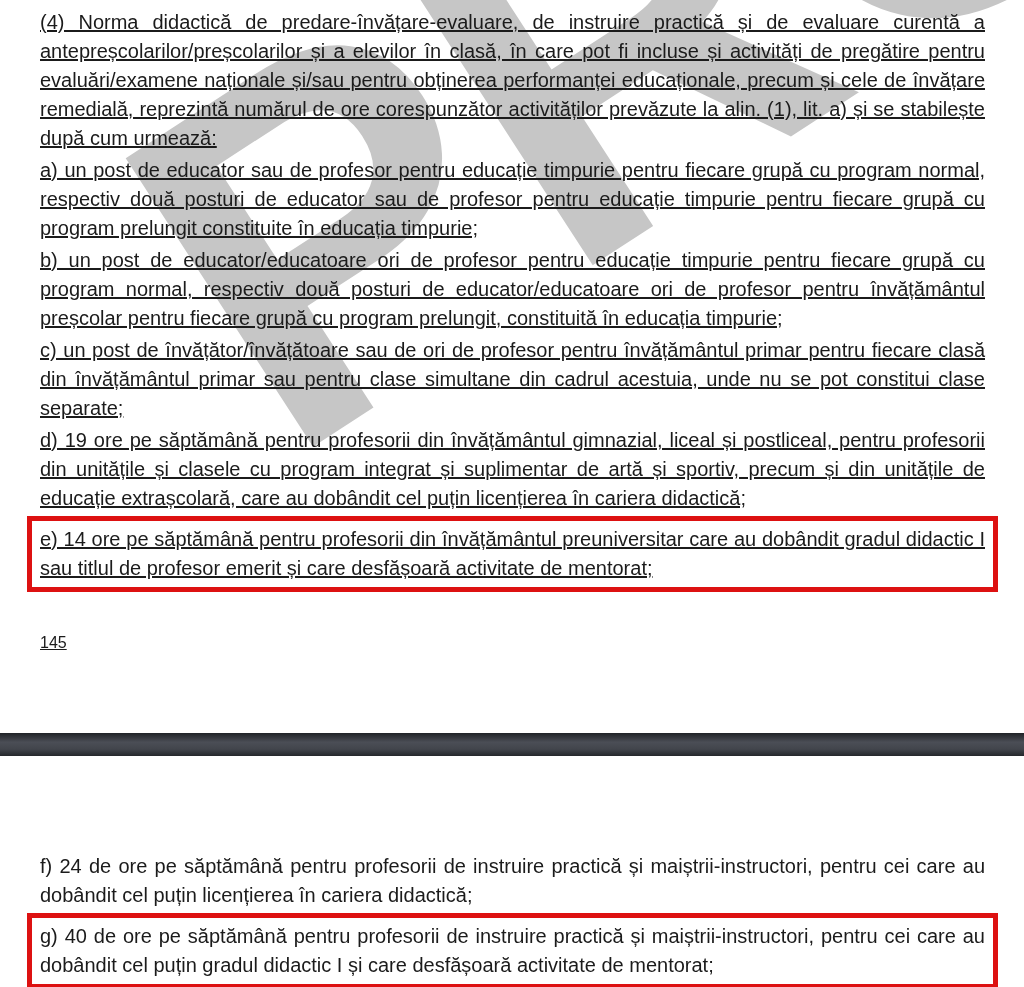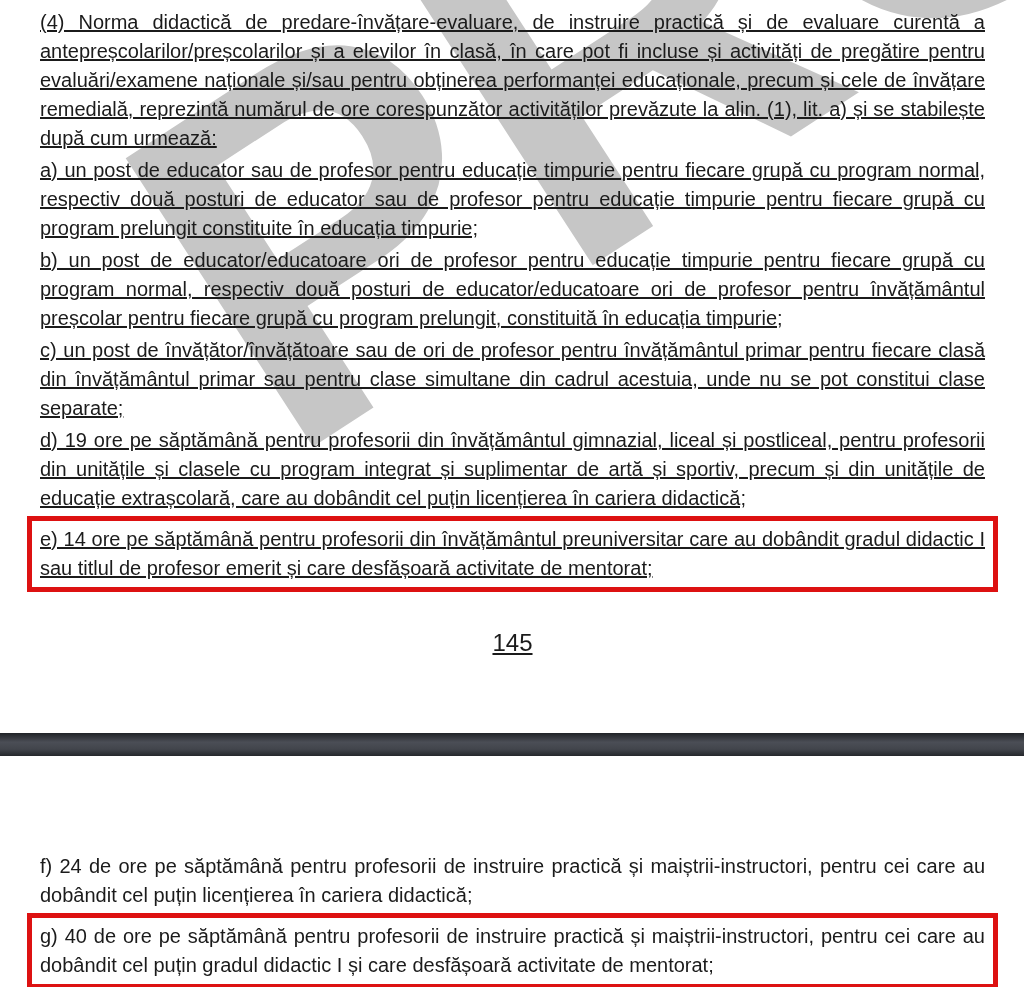--- a/index.html
+++ b/index.html
@@ -57,23 +57,23 @@
     border: 5px solid #dd1111;
     margin: 0 -13px 15px -13px;
     padding: 4px 8px;
     background: transparent;
   }
   .hl-box p.para {
     margin: 0;
   }
   .page-number {
     margin-top: 36px;
-    font-size: 24px;
+    font-size: 16px;
     line-height: 29px;
-    text-align: center;
+    text-align: left;
   }
   .separator {
     height: 23px;
     width: 1024px;
     background: linear-gradient(to bottom,
       #212327 0%,
       #4b4e56 40%,
       #42454c 70%,
       #25272b 100%);
   }

